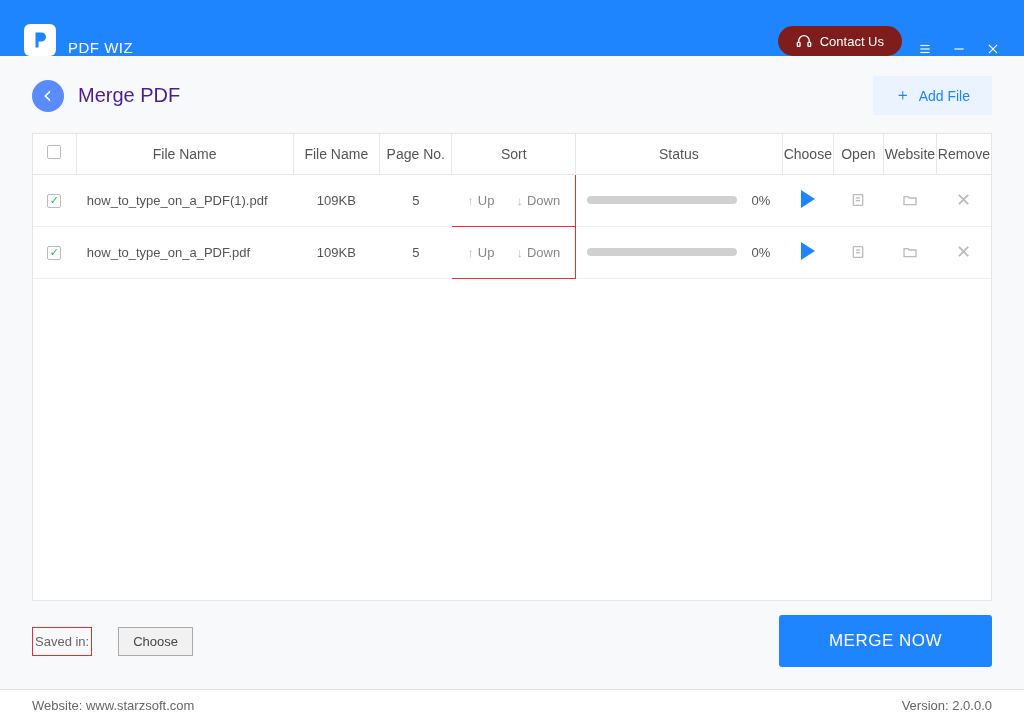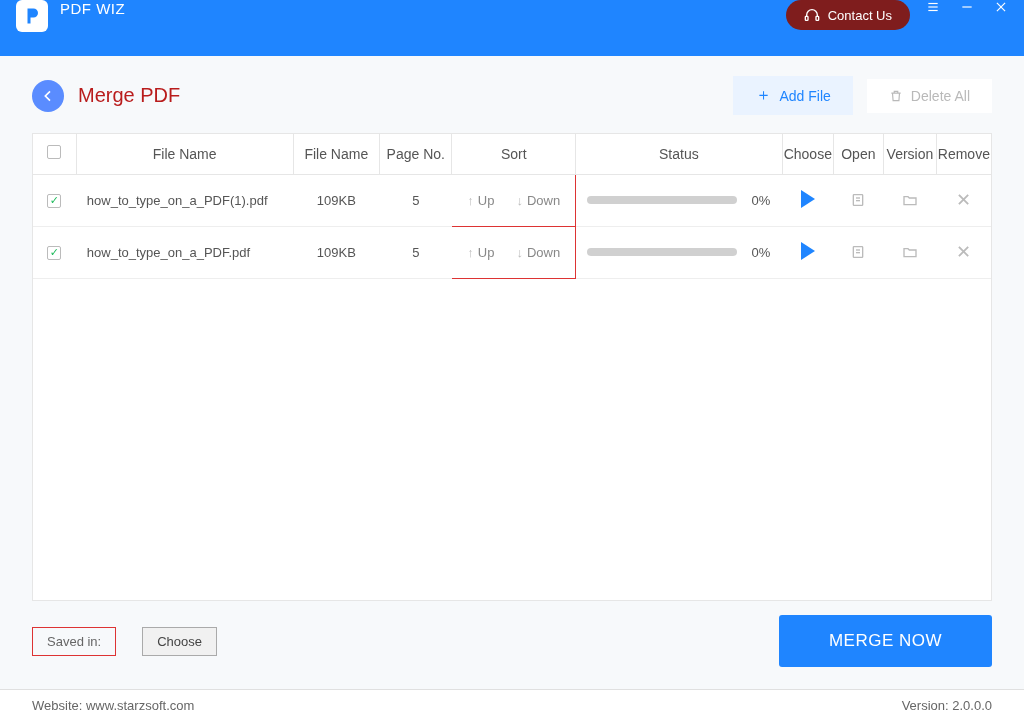--- a/index.html
+++ b/index.html
@@ -13,22 +13,22 @@
     overflow: hidden;
     display: flex;
     flex-direction: column;
   }
 
   
   .titlebar {
     background: #1f85ff;
     height: 56px;
     display: flex;
-    align-items: flex-start;
-    padding: 0 16px;
+    align-items: flex-end;
+    padding: 0 24px;
     color: #fff;
   }
   .logo {
     width: 32px; height: 32px;
     background: #fff;
     border-radius: 6px;
     display: flex; align-items: center; justify-content: center;
     margin-right: 12px;
   }
   .logo svg { width: 18px; height: 18px; }
@@ -61,21 +61,21 @@
     align-items: center;
     margin-bottom: 18px;
   }
   .back-btn {
     width: 32px; height: 32px; border-radius: 50%;
     background: #5a8cff;
     display:flex; align-items:center; justify-content:center;
     cursor: pointer;
     margin-right: 14px;
   }
-  .page-title { font-size: 20px; color: #b91c1c; font-weight: 500; }
+  .page-title { font-size: 20px; color: #4c1d95; font-weight: 500; }
   .headspacer { flex:1; }
   .addfile-btn {
     color: #1f85ff;
     background: #eaf3ff;
     padding: 9px 22px;
     display:flex; align-items:center;
     cursor:pointer;
     font-size: 14px;
   }
   .addfile-btn .plus { margin-right: 8px; font-size: 16px; }
@@ -161,21 +161,21 @@
   .grayico { color:#bbb; cursor:pointer; display:flex; justify-content:center; }
   .xico { color:#bbb; cursor:pointer; font-size:18px; }
 
   
   .bottom {
     display:flex; align-items:center;
     padding: 14px 0 14px 0;
   }
   .saved-label {
     border: 1px solid #d33;
-    padding: 6px 14px;
+    padding: 6px 2px;
     color:#666;
     margin-right: 12px;
   }
   .path-input {
     border:1px solid #ccc;
     padding: 6px 10px;
     width: 300px;
     color:#666;
     font-size:13px;
   }
@@ -256,28 +256,20 @@
     <div class="back-btn">
       <svg width="16" height="16" viewBox="0 0 24 24" fill="none" stroke="#fff" stroke-width="2.5">
           <path d="M15 5l-7 7 7 7"></path>
         </svg>
     </div>
     <div class="page-title">Merge PDF</div>
     <div class="headspacer"></div>
     <div class="addfile-btn">
       <span class="plus">＋</span>
       <span>Add File</span>
-    </div>
-    <div class="deleteall-btn">
-      <span class="ico">
-        <svg width="14" height="14" viewBox="0 0 24 24" fill="none" stroke="#b9b9b9" stroke-width="2">
-            <path d="M4 7h16M9 7V4h6v3M6 7l1 13h10l1-13"></path>
-          </svg>
-      </span>
-      <span>Delete All</span>
     </div>
   </div>
 
   <div class="table-wrap">
     <table>
       <colgroup>
         <col style="width:42px">
         <col style="width:210px">
         <col style="width:84px">
         <col style="width:70px">
@@ -293,21 +285,21 @@
           <th>
             <span class="chk"></span>
           </th>
           <th>File Name</th>
           <th>File Name</th>
           <th>Page No.</th>
           <th>Sort</th>
           <th>Status</th>
           <th>Choose</th>
           <th>Open</th>
-          <th>Version</th>
+          <th>Website</th>
           <th>Remove</th>
         </tr>
       </thead>
       <tbody>
 
         <tr>
           <td><span class="chk checked"></span></td>
           <td class="fname">how_to_type_on_a_PDF(1).pdf</td>
           <td>109KB</td>
           <td>5</td>

